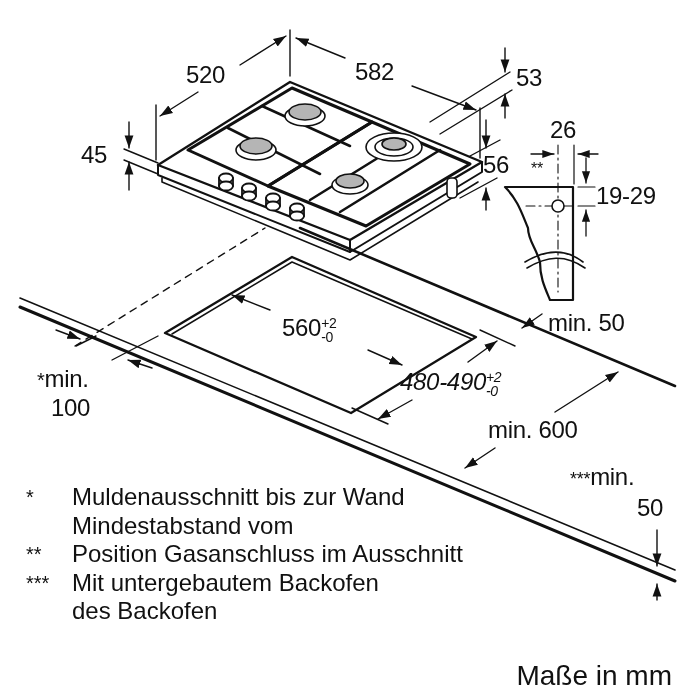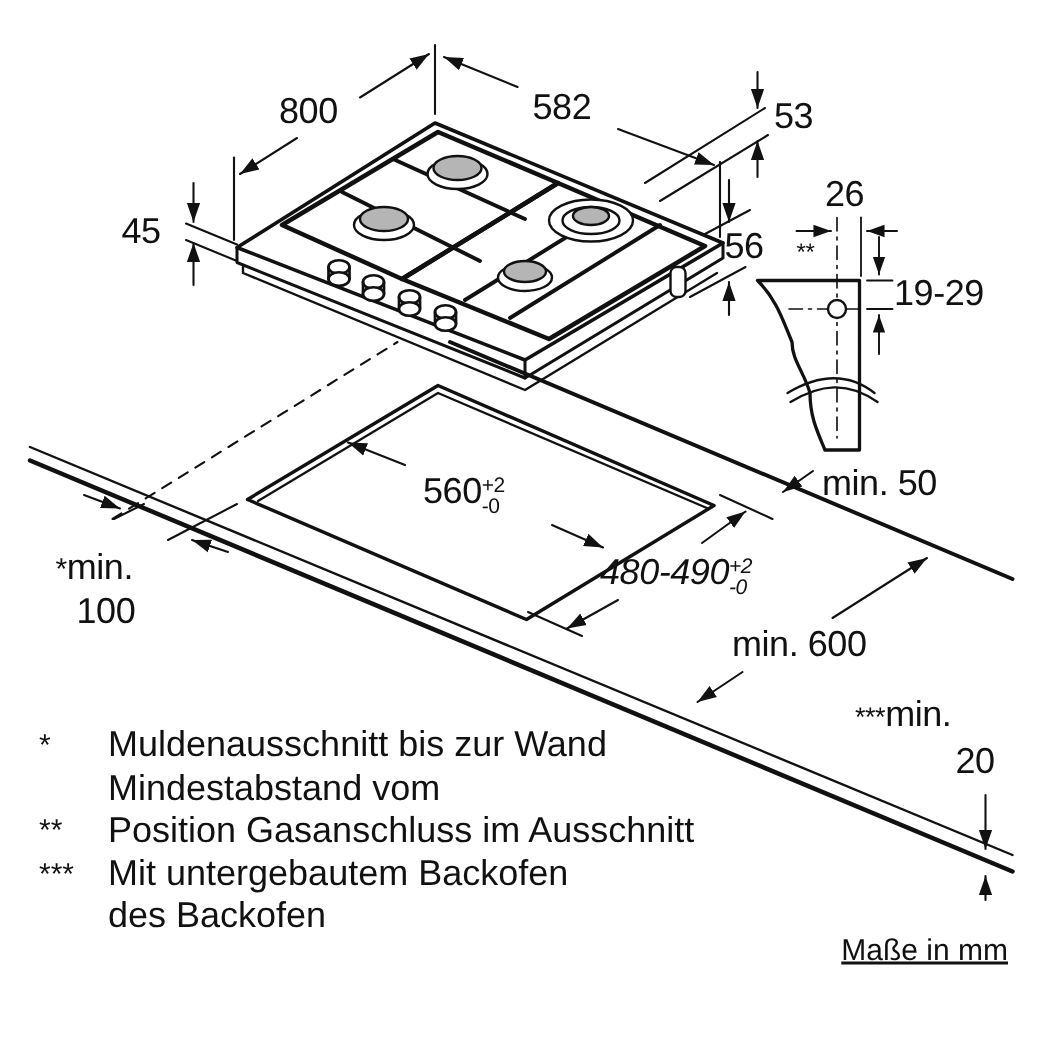--- a/index.html
+++ b/index.html
@@ -6,21 +6,21 @@
   body { width: 700px; height: 700px; position: relative; overflow: hidden;
          font-family: "Liberation Sans", sans-serif; color: #111; }
   svg.drawing { position: absolute; left: 0; top: 0; }
   .lbl { position: absolute; font-size: 24px; line-height: 1; white-space: nowrap; letter-spacing: -0.3px; }
   .tol { position: relative; display: inline-block; font-size: 14px; line-height: 14px; vertical-align: top; }
   .tol .up { display: block; }
   .tol .dn { display: block; }
   .notes { position: absolute; left: 26px; top: 483px; font-size: 24px; line-height: 28.5px; }
   .note { position: relative; padding-left: 46px; }
   .note .mark { position: absolute; left: 0; top: 0; font-size: 20px; }
-  .units { position: absolute; right: 28px; top: 623px; font-size: 20px; text-decoration: underline; }
+  .units { position: absolute; right: 28px; top: 660px; font-size: 28px; }
 </style>
 </head>
 <body>
 
 <svg class="drawing" width="700" height="700" viewBox="0 0 700 700">
   <defs>
     <marker id="ar" viewBox="0 0 10 10" refX="10" refY="5" markerWidth="9" markerHeight="9" orient="auto-start-reverse">
       <path d="M0,1.5 L10,5 L0,8.5 z" fill="#111"></path>
     </marker>
   </defs>
@@ -162,21 +162,21 @@
       <line x1="152" y1="368" x2="128" y2="360" marker-end="url(#ar)"></line>
     </g>
 
     <g stroke-width="1.4">
       <line x1="657" y1="530" x2="657" y2="566" marker-end="url(#ar)"></line>
       <line x1="657" y1="600" x2="657" y2="584" marker-end="url(#ar)"></line>
     </g>
   </g>
 </svg>
 
-<div class="lbl" style="left:186px;top:63px;">800</div>
+<div class="lbl" style="left:186px;top:63px;">520</div>
 <div class="lbl" style="left:355px;top:60px;">582</div>
 <div class="lbl" style="left:516px;top:66px;">53</div>
 <div class="lbl" style="left:81px;top:143px;">45</div>
 <div class="lbl" style="left:483px;top:153px;">56</div>
 <div class="lbl" style="left:550px;top:118px;">26</div>
 <div class="lbl" style="left:531px;top:161px;font-size:16px;">**</div>
 <div class="lbl" style="left:596px;top:184px;text-align:center;">19-29</div>
 
 <div class="lbl" style="left:282px;top:316px;">
   <span>560</span><span class="tol"><span class="up">+2</span><span class="dn">-0</span></span>
@@ -188,21 +188,21 @@
 <div class="lbl" style="left:488px;top:418px;">min. 600</div>
 
 <div class="lbl" style="left:37px;top:367px;">
   <span style="font-size:20px;">*</span><span>min.</span>
 </div>
 <div class="lbl" style="left:51px;top:396px;">100</div>
 
 <div class="lbl" style="left:570px;top:465px;">
   <span style="font-size:18px;">***</span><span>min.</span>
 </div>
-<div class="lbl" style="left:637px;top:496px;">20</div>
+<div class="lbl" style="left:637px;top:496px;">50</div>
 
 <div class="notes">
   <div class="note">
     <span class="mark">*</span>
     <div>Muldenausschnitt bis zur Wand</div>
     <div>Mindestabstand vom</div>
   </div>
   <div class="note">
     <span class="mark">**</span>
     <div>Position Gasanschluss im Ausschnitt</div>

